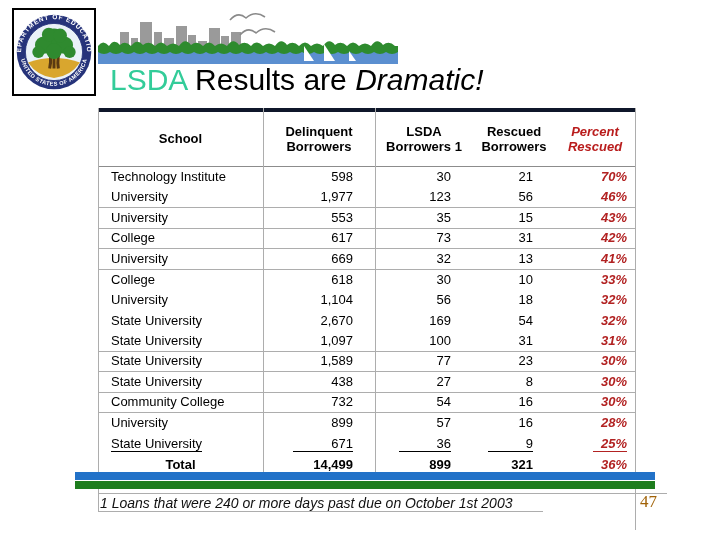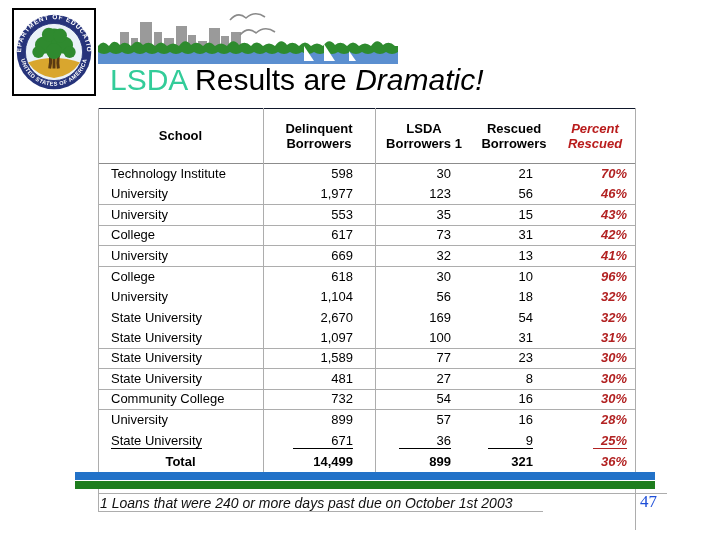--- a/index.html
+++ b/index.html
@@ -8,21 +8,21 @@
   
   .logo-box{position:absolute;left:12px;top:8px;width:84px;height:88px;background:#fff;
             border:2px solid #000;box-sizing:border-box;display:flex;align-items:center;justify-content:center;}
   
   .banner{position:absolute;left:98px;top:8px;}
   
   .title{position:absolute;left:110px;top:63px;font-size:30px;color:#000;white-space:pre;letter-spacing:0;}
   .t-teal{color:#33CC99;}
   .t-italic{font-style:italic;}
   
-  .tbl{position:absolute;left:98px;top:108px;width:537px;border-top:1px solid #0f172a;box-sizing:border-box;}
+  .tbl{position:absolute;left:98px;top:108px;width:537px;border-top:4px solid #0f172a;box-sizing:border-box;}
   .thead{display:flex;height:55px;border-bottom:1px solid #8C8C8C;align-items:center;box-sizing:border-box;}
   .hcell{font-weight:bold;font-size:13px;line-height:15.5px;text-align:center;white-space:pre-line;box-sizing:border-box;}
   .hcell.red{color:#b91c1c;font-style:italic;}
   .trow{display:flex;height:20.5px;align-items:center;box-sizing:border-box;}
   .trow.div{border-bottom:1px solid #ADADAD;}
   .c{font-size:13px;box-sizing:border-box;line-height:20px;}
   .w0{width:165px;} .w1{width:112px;} .w2{width:98px;} .w3{width:82px;} .w4{width:80px;}
   .s{text-align:left;padding-left:13px;}
   .n{text-align:right;padding-right:22px;}
   .p{text-align:right;padding-right:8px;color:#B22222;font-weight:bold;font-style:italic;}
@@ -32,21 +32,21 @@
   .total{font-weight:bold;height:21px;align-items:flex-end;}
   .total .tlabel{text-align:center;}
   
   .vline{position:absolute;width:1px;background:#ADADAD;}
   .hline{position:absolute;height:1px;background:#ADADAD;}
   
   .stripe{position:absolute;left:75px;top:472px;width:580px;height:17px;
           background:linear-gradient(#2272C8 0,#2272C8 8px,#fff 8px,#fff 9.5px,#1E7D1E 9.5px,#1E7D1E 17px);}
   
   .footnote{position:absolute;left:100px;top:495px;font-size:14px;font-style:italic;color:#111;}
-  .page-number{position:absolute;left:640px;top:492px;font-family:"Liberation Serif",serif;font-size:17px;color:#1d4ed8;}
+  .page-number{position:absolute;left:640px;top:492px;font-family:"Liberation Serif",serif;font-size:17px;color:#a16207;}
 </style>
 </head>
 <body>
 
 <div class="slide">
 
   <div class="logo-box">
     <svg width="78" height="80" viewBox="0 0 90 90">
       <circle cx="45" cy="45" r="43" fill="#26337A"></circle>
       <circle cx="45" cy="45" r="33" fill="#EAF1F8"></circle>
@@ -152,21 +152,21 @@
           <div class="c w1 n"><span class="val">669</span></div>
           <div class="c w2 n"><span class="val">32</span></div>
           <div class="c w3 n"><span class="val">13</span></div>
           <div class="c w4 p"><span class="val">41%</span></div>
         </div>
         <div class="trow">
           <div class="c w0 s"><span class="val">College</span></div>
           <div class="c w1 n"><span class="val">618</span></div>
           <div class="c w2 n"><span class="val">30</span></div>
           <div class="c w3 n"><span class="val">10</span></div>
-          <div class="c w4 p"><span class="val">96%</span></div>
+          <div class="c w4 p"><span class="val">33%</span></div>
         </div>
         <div class="trow">
           <div class="c w0 s"><span class="val">University</span></div>
           <div class="c w1 n"><span class="val">1,104</span></div>
           <div class="c w2 n"><span class="val">56</span></div>
           <div class="c w3 n"><span class="val">18</span></div>
           <div class="c w4 p"><span class="val">32%</span></div>
         </div>
         <div class="trow">
           <div class="c w0 s"><span class="val">State University</span></div>
@@ -184,21 +184,21 @@
         </div>
         <div class="trow div">
           <div class="c w0 s"><span class="val">State University</span></div>
           <div class="c w1 n"><span class="val">1,589</span></div>
           <div class="c w2 n"><span class="val">77</span></div>
           <div class="c w3 n"><span class="val">23</span></div>
           <div class="c w4 p"><span class="val">30%</span></div>
         </div>
         <div class="trow div">
           <div class="c w0 s"><span class="val">State University</span></div>
-          <div class="c w1 n"><span class="val">481</span></div>
+          <div class="c w1 n"><span class="val">438</span></div>
           <div class="c w2 n"><span class="val">27</span></div>
           <div class="c w3 n"><span class="val">8</span></div>
           <div class="c w4 p"><span class="val">30%</span></div>
         </div>
         <div class="trow div">
           <div class="c w0 s"><span class="val">Community College</span></div>
           <div class="c w1 n"><span class="val">732</span></div>
           <div class="c w2 n"><span class="val">54</span></div>
           <div class="c w3 n"><span class="val">16</span></div>
           <div class="c w4 p"><span class="val">30%</span></div>

